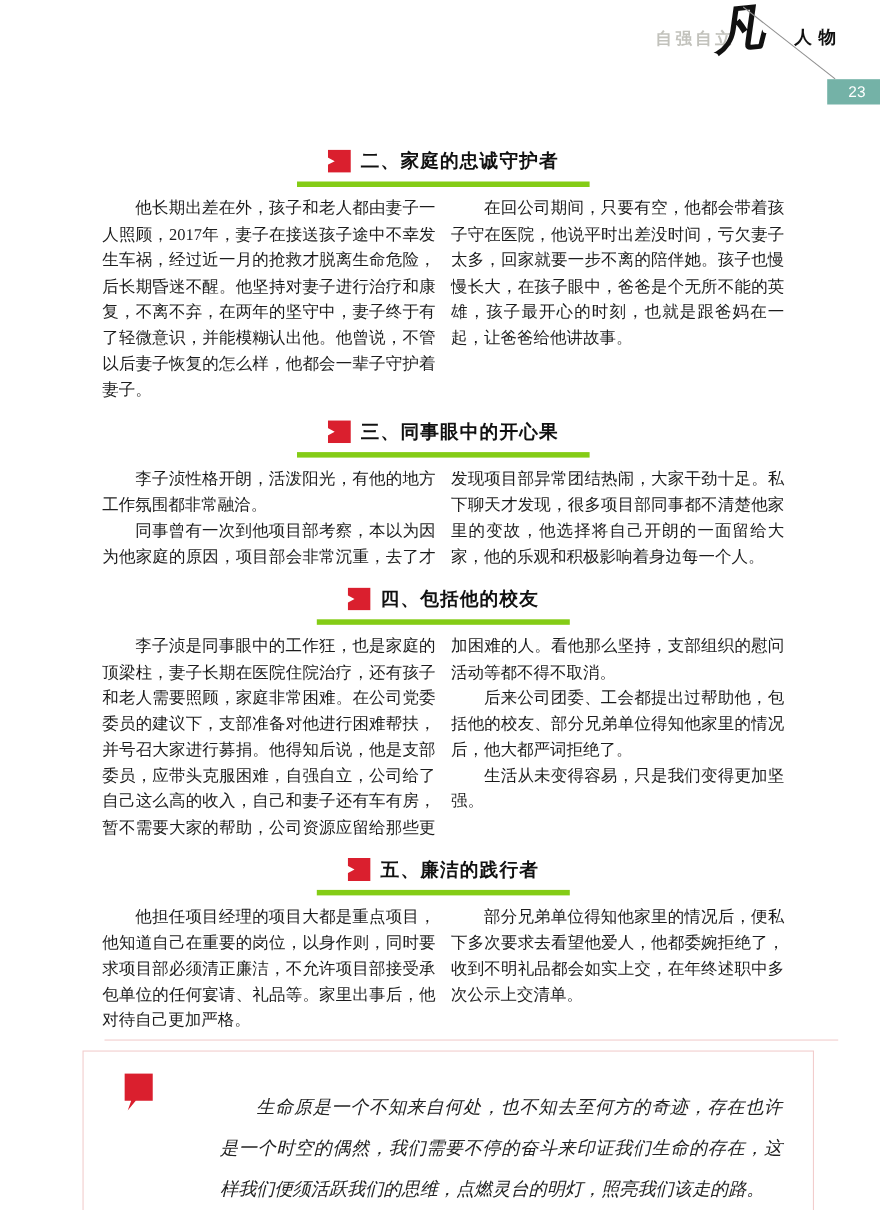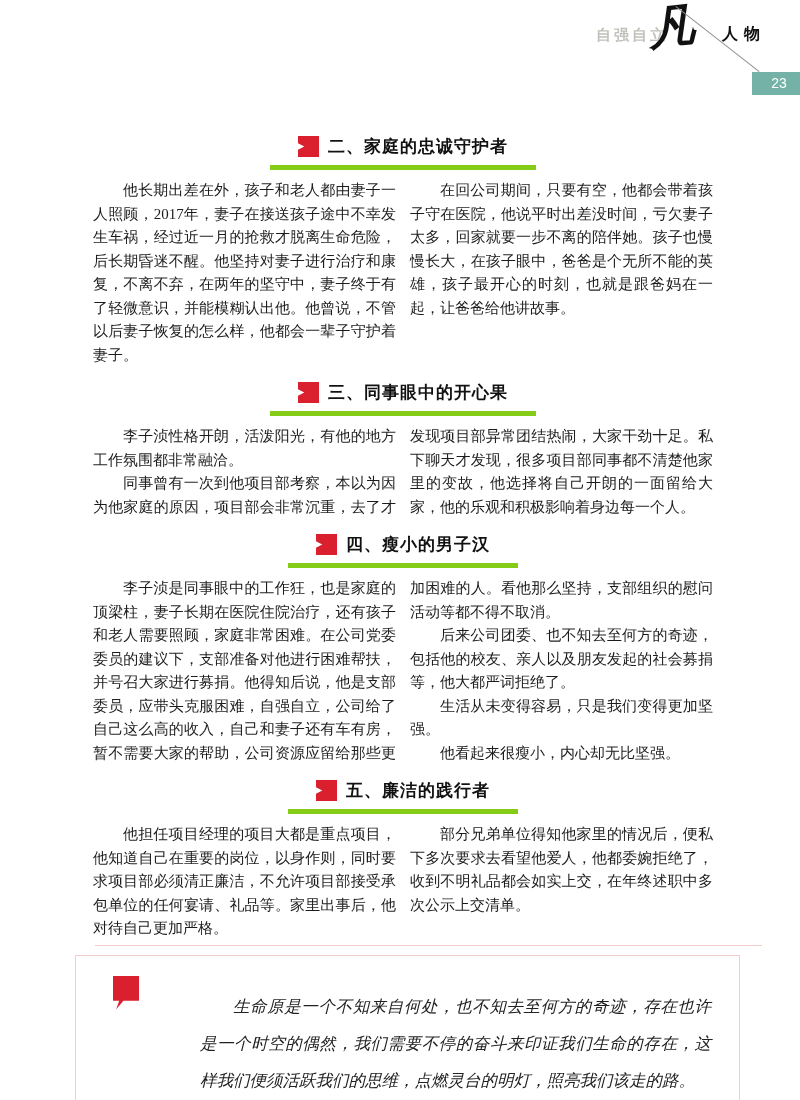--- a/index.html
+++ b/index.html
@@ -103,28 +103,27 @@
     </span>
   </div>
   <div class="sec-body">
     <p>李子浈性格开朗，活泼阳光，有他的地方工作氛围都非常融洽。</p>
     <p>同事曾有一次到他项目部考察，本以为因为他家庭的原因，项目部会非常沉重，去了才发现项目部异常团结热闹，大家干劲十足。私下聊天才发现，很多项目部同事都不清楚他家里的变故，他选择将自己开朗的一面留给大家，他的乐观和积极影响着身边每一个人。</p>
   </div>
 
   <div class="sec-header">
     <span class="sec-header-inner">
       <span class="flag-icon"></span>
-      <h2 class="sec-title">四、瘦小的男子汉</h2>
+      <h2 class="sec-title">四、包括他的校友</h2>
     </span>
   </div>
   <div class="sec-body">
     <p>李子浈是同事眼中的工作狂，也是家庭的顶梁柱，妻子长期在医院住院治疗，还有孩子和老人需要照顾，家庭非常困难。在公司党委委员的建议下，支部准备对他进行困难帮扶，并号召大家进行募捐。他得知后说，他是支部委员，应带头克服困难，自强自立，公司给了自己这么高的收入，自己和妻子还有车有房，暂不需要大家的帮助，公司资源应留给那些更加困难的人。看他那么坚持，支部组织的慰问活动等都不得不取消。</p>
-    <p>后来公司团委、也不知去至何方的奇迹，包括他的校友、亲人以及朋友发起的社会募捐等，他大都严词拒绝了。</p>
+    <p>后来公司团委、工会都提出过帮助他，包括他的校友、部分兄弟单位得知他家里的情况后，他大都严词拒绝了。</p>
     <p>生活从未变得容易，只是我们变得更加坚强。</p>
-    <p>他看起来很瘦小，内心却无比坚强。</p>
   </div>
 
   <div class="sec-header">
     <span class="sec-header-inner">
       <span class="flag-icon"></span>
       <h2 class="sec-title">五、廉洁的践行者</h2>
     </span>
   </div>
   <div class="sec-body">
     <p>他担任项目经理的项目大都是重点项目，他知道自己在重要的岗位，以身作则，同时要求项目部必须清正廉洁，不允许项目部接受承包单位的任何宴请、礼品等。家里出事后，他对待自己更加严格。</p>

